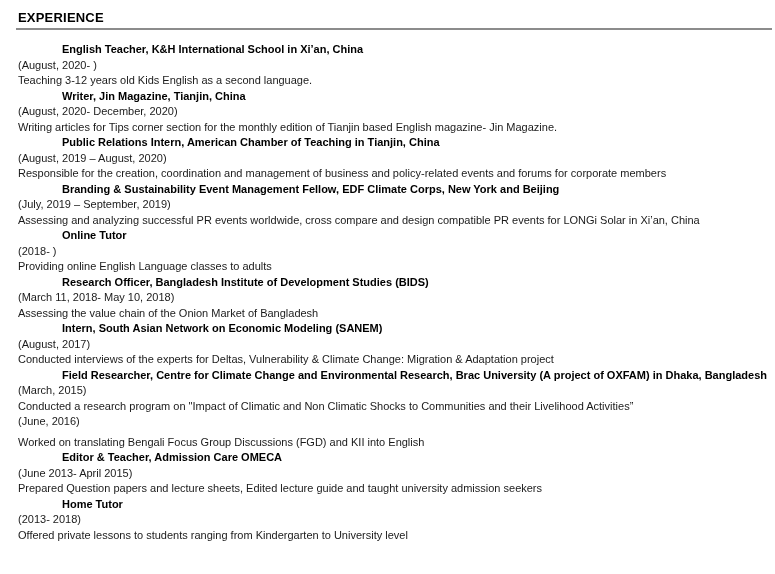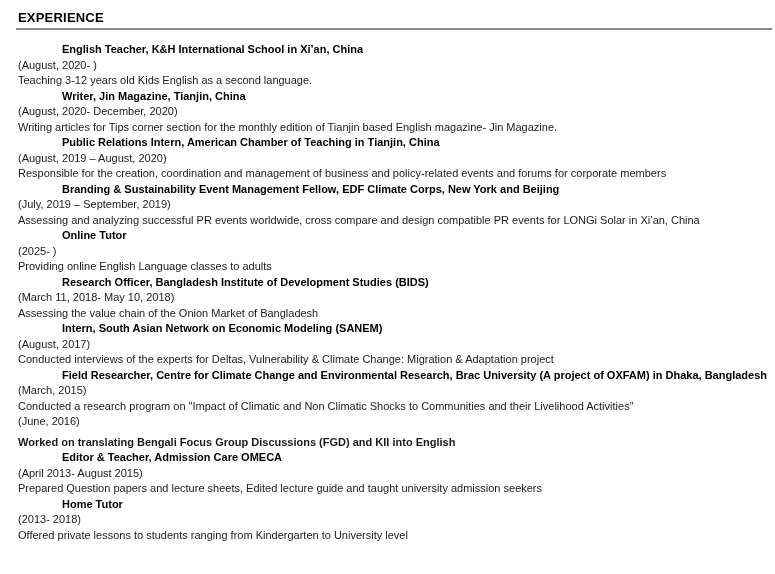--- a/index.html
+++ b/index.html
@@ -44,21 +44,20 @@
     color: #1a1a1a;
     overflow: hidden;
   }
   .entry-title {
     font-weight: bold;
     color: #000000;
     margin-left: 44px;
   }
   .gap-before {
     margin-top: 5px;
-    font-weight: bold;
   }
 </style>
 </head>
 <body>
 
 <div class="page">
   <div class="section-header">EXPERIENCE</div>
   <hr class="section-rule">
   <div class="entries">
   <div class="entry">
@@ -80,21 +79,21 @@
   </div>
 
   <div class="entry">
     <p class="line entry-title">Branding &amp; Sustainability Event Management Fellow, EDF Climate Corps, New York and Beijing</p>
     <p class="line entry-date">(July, 2019 – September, 2019)</p>
     <p class="line entry-description">Assessing and analyzing successful PR events worldwide, cross compare and design compatible PR events for LONGi Solar in Xi’an, China</p>
   </div>
 
   <div class="entry">
     <p class="line entry-title">Online Tutor</p>
-    <p class="line entry-date">(2025- )</p>
+    <p class="line entry-date">(2018- )</p>
     <p class="line entry-description">Providing online English Language classes to adults</p>
   </div>
 
   <div class="entry">
     <p class="line entry-title">Research Officer, Bangladesh Institute of Development Studies (BIDS)</p>
     <p class="line entry-date">(March 11, 2018- May 10, 2018)</p>
     <p class="line entry-description">Assessing the value chain of the Onion Market of Bangladesh</p>
   </div>
 
   <div class="entry">
@@ -109,21 +108,21 @@
     <p class="line entry-description">Conducted a research program on "Impact of Climatic and Non Climatic Shocks to Communities and their Livelihood Activities”</p>
   </div>
 
   <div class="entry">
     <p class="line entry-date">(June, 2016)</p>
     <p class="line entry-description gap-before">Worked on translating Bengali Focus Group Discussions (FGD) and KII into English</p>
   </div>
 
   <div class="entry">
     <p class="line entry-title">Editor &amp; Teacher, Admission Care OMECA</p>
-    <p class="line entry-date">(April 2013- August 2015)</p>
+    <p class="line entry-date">(June 2013- April 2015)</p>
     <p class="line entry-description">Prepared Question papers and lecture sheets, Edited lecture guide and taught university admission seekers</p>
   </div>
 
   <div class="entry">
     <p class="line entry-title">Home Tutor</p>
     <p class="line entry-date">(2013- 2018)</p>
     <p class="line entry-description">Offered private lessons to students ranging from Kindergarten to University level</p>
   </div>
 </div>
 </div>

